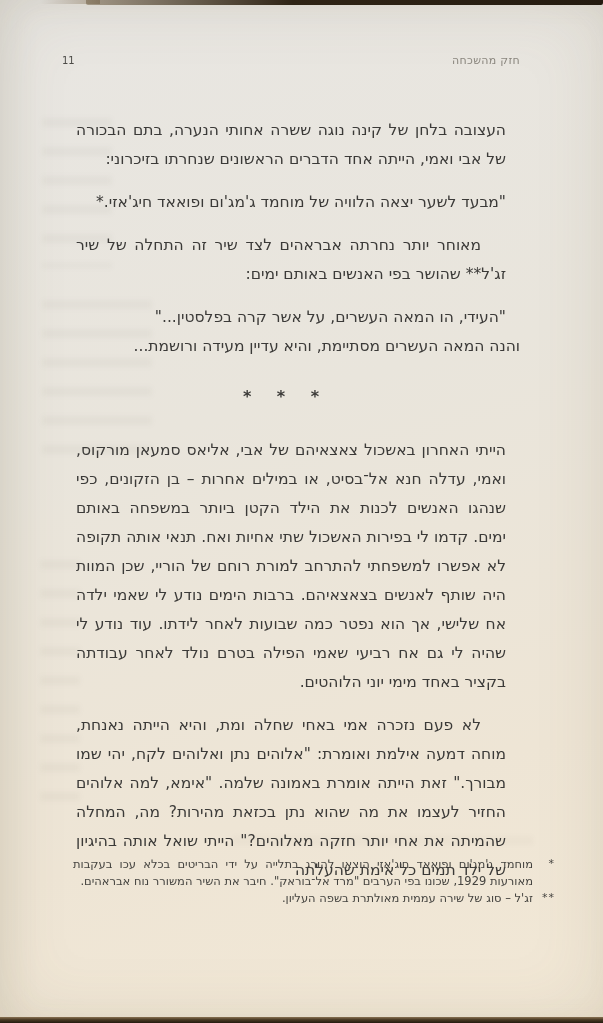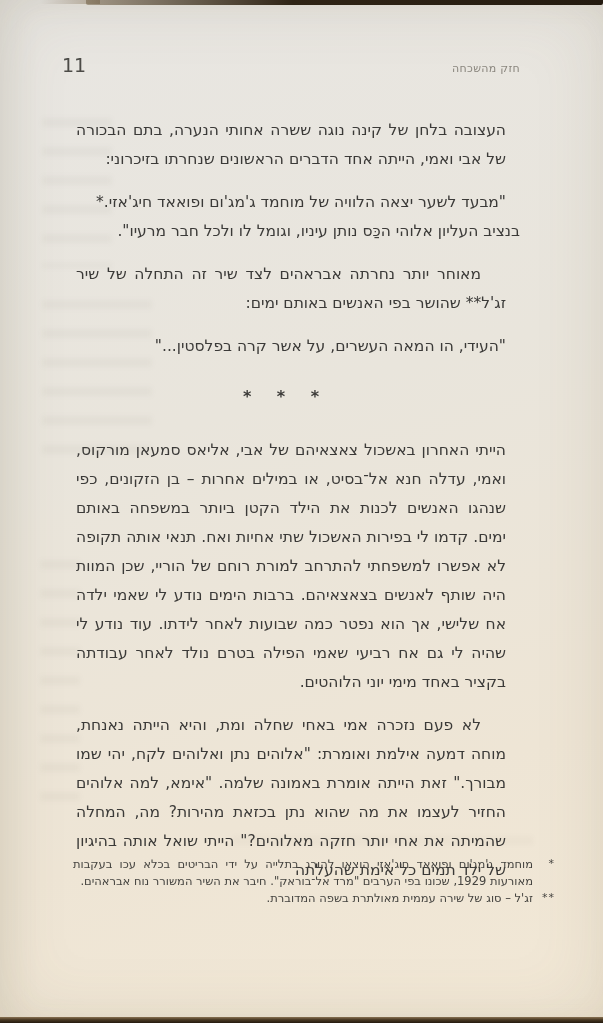--- a/index.html
+++ b/index.html
@@ -30,21 +30,21 @@
     position:absolute;inset:0;direction:rtl;color:#3b3a38;
   }
   .running-header{
     position:absolute;top:54px;right:83px;left:62px;
     display:flex;justify-content:space-between;align-items:baseline;
   }
   .book-title{
     font-size:11px;color:#8a867e;letter-spacing:0.3px;text-align:right;
   }
   .page-number{
-    font-size:19px;color:#4c4b47;direction:ltr;text-align:center;
+    font-size:10px;color:#4c4b47;direction:ltr;text-align:center;
   }
   .body-text{
     position:absolute;top:102px;right:83px;left:62px;
     font-size:15.5px;line-height:29px;text-align:justify;
     color:#3b3a38;
   }
   .para{margin:14px;}
   .indent{text-indent:25px;}
   .verse{text-align:right;}
   .verse-line{margin:0;text-align:right;}
@@ -90,47 +90,47 @@
       <div class="book-title">חזק מהשכחה</div>
       <div class="page-number">11</div>
     </div>
 
     <div class="body-text">
 
       <p class="para">העצובה בלחן של קינה נוגה ששרה אחותי הנערה, בתם הבכורה של אבי ואמי, הייתה אחד הדברים הראשונים שנחרתו בזיכרוני:</p>
 
       <div class="verse">
         <p class="verse-line first">"מבעד לשער יצאה הלוויה של מוחמד ג'מג'ום ופואאד חיג'אזי.*</p>
-        <p class="verse-line">בנציב העליון אלוהי הכַּס נותן עיניו, וגומל לו ולכל חבר מרעיו".</p>
       </div>
 
       <p class="para indent">מאוחר יותר נחרתה אבראהים לצד שיר זה התחלה של שיר זג'ל** שהושר בפי האנשים באותם ימים:</p>
 
       <div class="verse">
         <p class="verse-line first">"העידי, הו המאה העשרים, על אשר קרה בפלסטין..."</p>
+        <p class="verse-line">והנה המאה העשרים מסתיימת, והיא עדיין מעידה ורושמת...</p>
       </div>
 
       <div class="section-break">* * *</div>
 
       <p class="para">הייתי האחרון באשכול צאצאיהם של אבי, אליאס סמעאן מורקוס, ואמי, עדלה חנא אל־בסיט, או במילים אחרות – בן הזקונים, כפי שנהגו האנשים לכנות את הילד הקטן ביותר במשפחה באותם ימים. קדמו לי בפירות האשכול שתי אחיות ואח. תנאי אותה תקופה לא אפשרו למשפחתי להתרחב למורת רוחם של הוריי, שכן המוות היה שותף לאנשים בצאצאיהם. ברבות הימים נודע לי שאמי ילדה אח שלישי, אך הוא נפטר כמה שבועות לאחר לידתו. עוד נודע לי שהיה לי גם אח רביעי שאמי הפילה בטרם נולד לאחר עבודתה בקציר באחד מימי יוני הלוהטים.</p>
 
       <p class="para indent">לא פעם נזכרה אמי באחי שחלה ומת, והיא הייתה נאנחת, מוחה דמעה אילמת ואומרת: "אלוהים נתן ואלוהים לקח, יהי שמו מבורך." זאת הייתה אומרת באמונה שלמה. "אימא, למה אלוהים החזיר לעצמו את מה שהוא נתן בכזאת מהירות? מה, המחלה שהמיתה את אחי יותר חזקה מאלוהים?" הייתי שואל אותה בהיגיון של ילד תמים כל אימת שהעלתה</p>
 
     </div>
 
     <div class="footnotes">
 
       <div class="footnote">
         <span class="fn-marker">*</span>
         <span class="fn-text">מוחמד ג'מג'ום ופואאד חיג'אזי הוצאו להורג בתלייה על ידי הבריטים בכלא עכו בעקבות מאורעות 1929, שכונו בפי הערבים "מרד אל־בוראק". חיבר את השיר המשורר נוח אבראהים.</span>
       </div>
 
       <div class="footnote">
         <span class="fn-marker">**</span>
-        <span class="fn-text">זג'ל – סוג של שירה עממית מאולתרת בשפה המדוברת.</span>
+        <span class="fn-text">זג'ל – סוג של שירה עממית מאולתרת בשפה העליון.</span>
       </div>
 
     </div>
 
   </div>
 
   <div class="edge-bottom"></div>
 
 </div>
 

